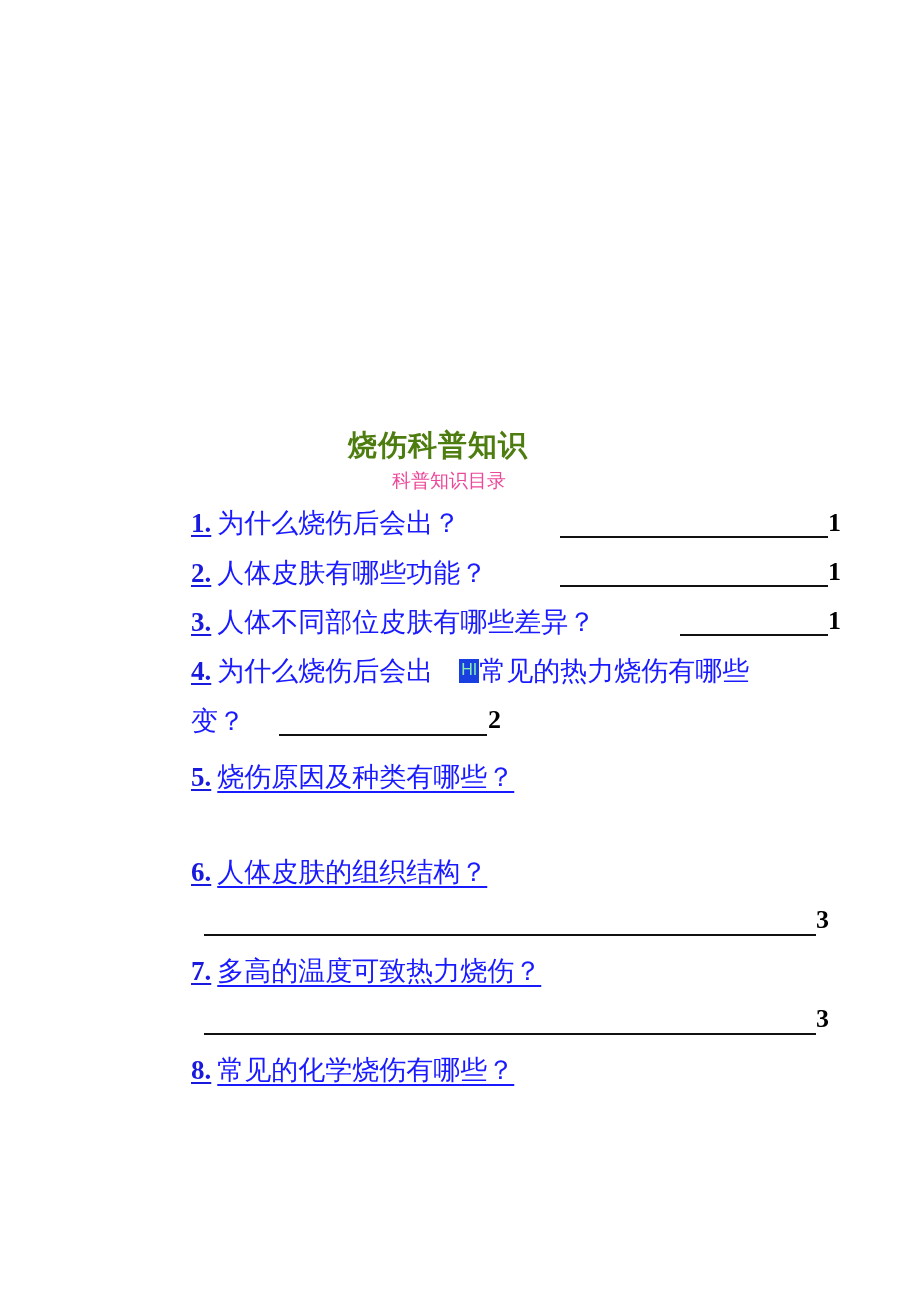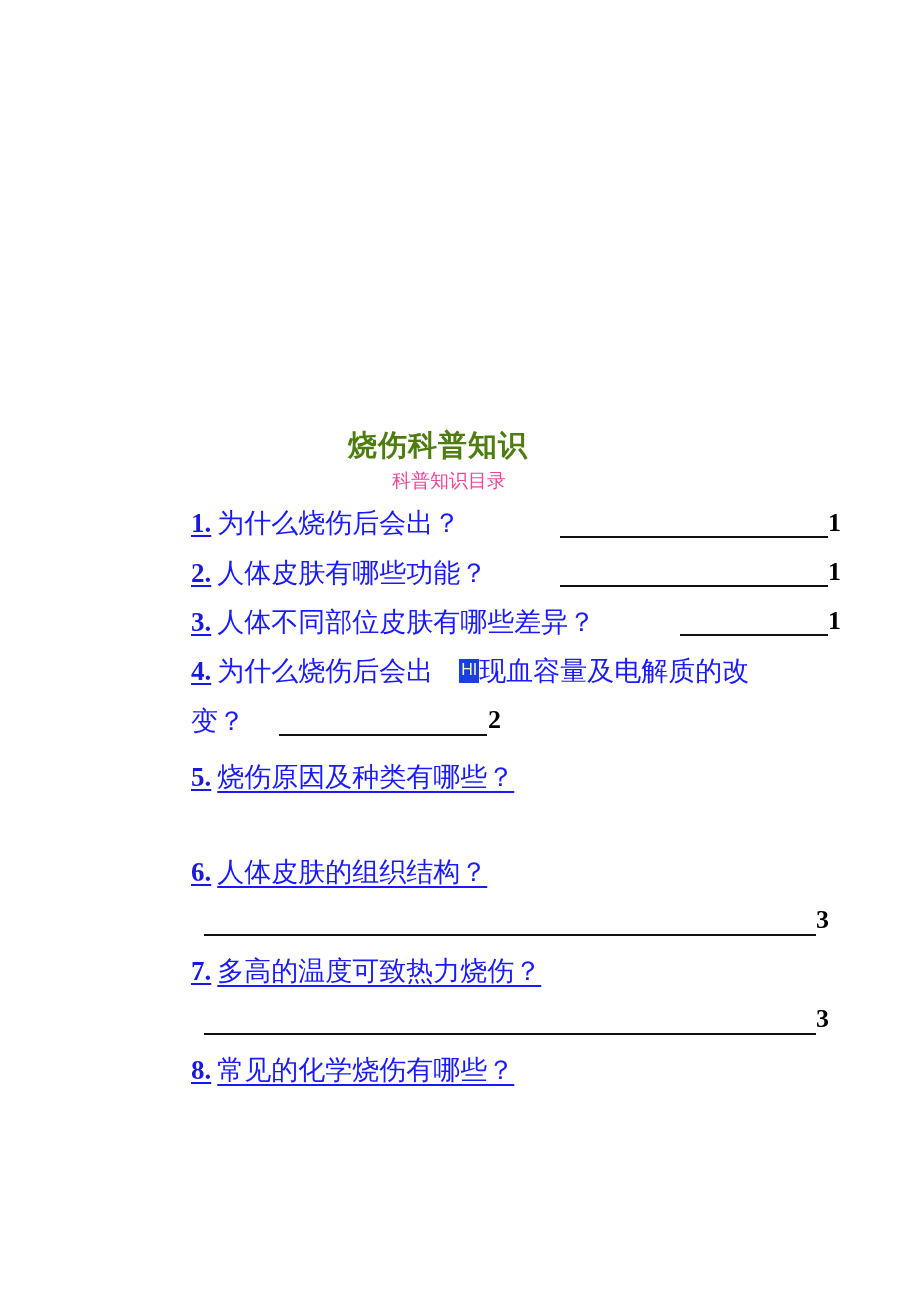--- a/index.html
+++ b/index.html
@@ -71,21 +71,21 @@
     .page-num {
       position: absolute;
       font-family: "Liberation Serif", serif;
       font-weight: bold;
       font-size: 26px;
       color: #000;
     }
     .hi-badge {
       display: inline-block;
       background: #1a3fe0;
-      color: #fef9c3;
+      color: #86efac;
       font-family: "Liberation Sans", sans-serif;
       font-size: 16px;
       line-height: 22px;
       height: 24px;
       padding: 0 2px;
       vertical-align: middle;
       margin-left: 26px;
       position: relative;
       top: -2px;
     }
@@ -110,21 +110,21 @@
   <div class="leader" style="left:560px; top:585px; width:268px;"></div>
   <div class="page-num" style="left:828px; top:557px;">1</div>
 
   <div class="toc-line" style="top:605px;">
     <span class="toc-num">3.</span><span class="toc-text">人体不同部位皮肤有哪些差异？</span>
   </div>
   <div class="leader" style="left:680px; top:634px; width:148px;"></div>
   <div class="page-num" style="left:828px; top:606px;">1</div>
 
   <div class="toc-line" style="top:654px;">
-    <span class="toc-num">4.</span><span class="toc-text">为什么烧伤后会出</span><span class="hi-badge">HI</span><span class="toc-text">现血容量及电解质的改</span>
+    <span class="toc-num">4.</span><span class="toc-text">为什么烧伤后会出</span><span class="hi-badge">HI</span><span class="toc-text">常见的热力烧伤有哪些</span>
   </div>
   <div class="toc-line" style="top:704px;">
     <span class="toc-text">变？</span>
   </div>
   <div class="leader" style="left:279px; top:734px; width:208px;"></div>
   <div class="page-num" style="left:488px; top:705px;">2</div>
 
   <div class="toc-line" style="top:760px;text-align:right;">
     <span class="toc-num">5.</span><span class="toc-text underlined">烧伤原因及种类有哪些？</span>
   </div>

